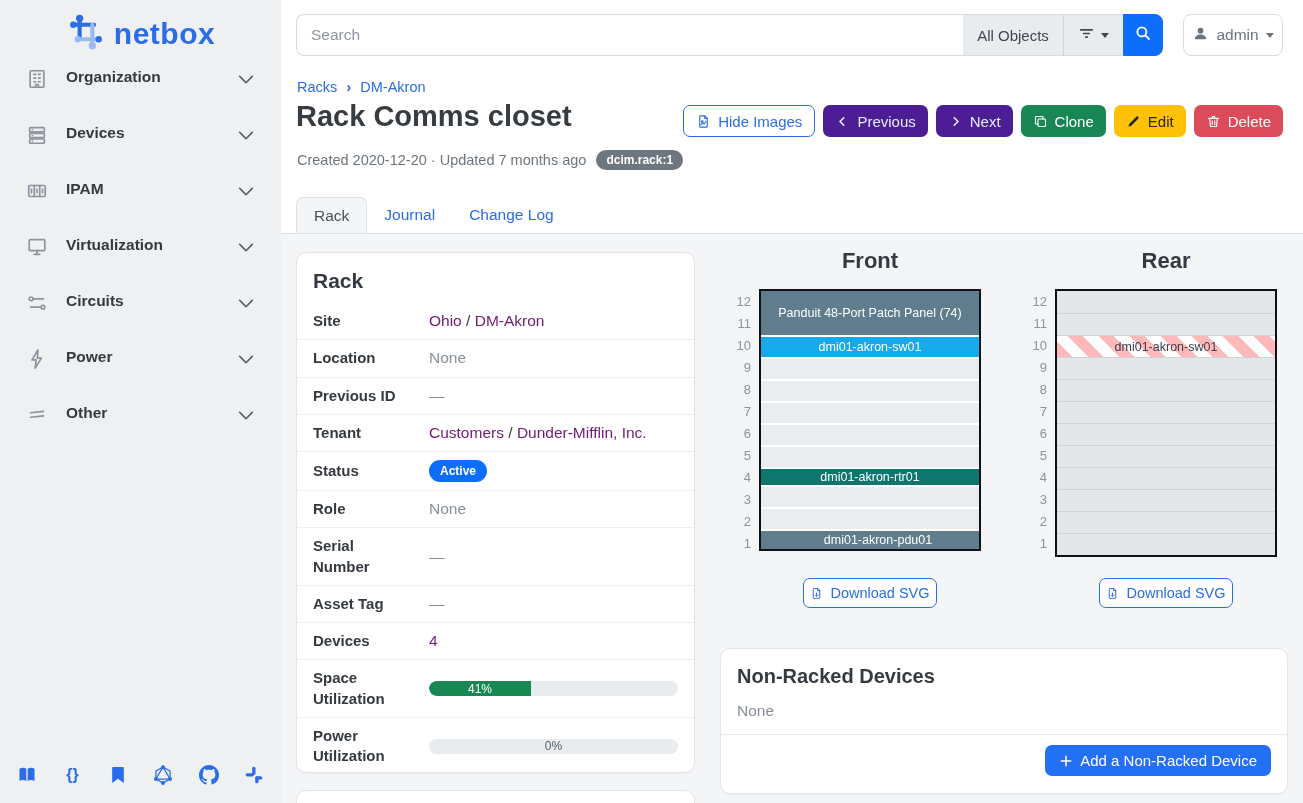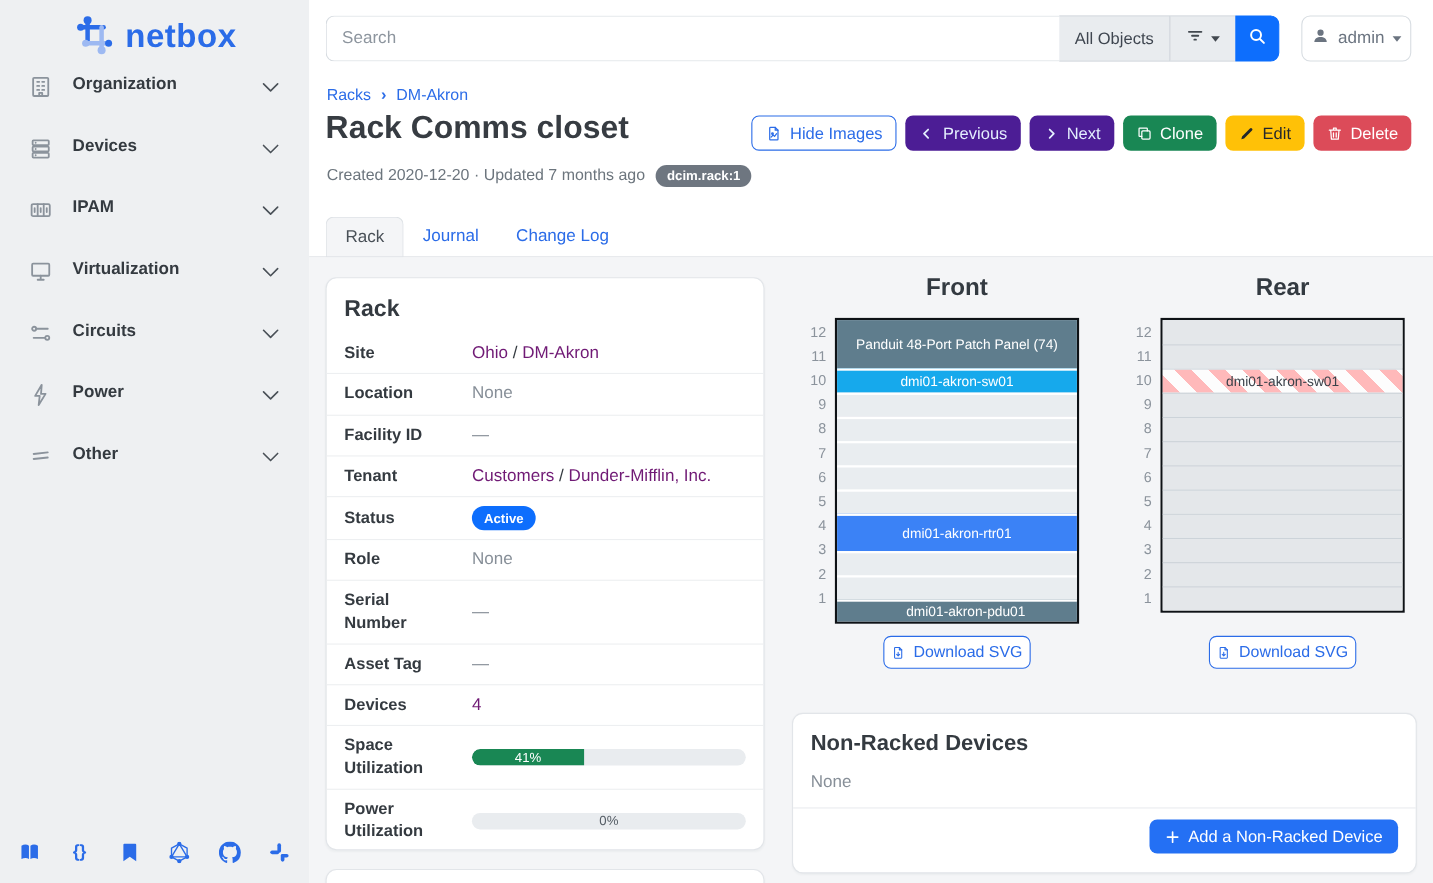--- a/index.html
+++ b/index.html
@@ -403,21 +403,21 @@
             <a href="#">DM-Akron</a>
           </div>
         </div>
 
         <div class="attr-row">
           <div class="attr-label">Location</div>
           <div class="attr-value muted">None</div>
         </div>
 
         <div class="attr-row">
-          <div class="attr-label">Facility ID</div>
+          <div class="attr-label">Previous ID</div>
           <div class="attr-value muted">—</div>
         </div>
 
         <div class="attr-row">
           <div class="attr-label">Tenant</div>
           <div class="attr-value">
             <a href="#">Customers</a>
             <span>/</span>
             <a href="#">Dunder-Mifflin, Inc.</a>
           </div>
@@ -489,21 +489,21 @@
           <div>1</div>
         </div>
       <div class="rack-frame front" style="left:478px" id="front-frame">
           <div class="slot device" style="height: 44px; background: rgb(95, 125, 141);">Panduit 48-Port Patch Panel (74)</div>
           <div class="slot device" style="height: 22px; background: rgb(22, 169, 236);">dmi01-akron-sw01</div>
           <div class="slot empty-front"></div>
           <div class="slot empty-front"></div>
           <div class="slot empty-front"></div>
           <div class="slot empty-front"></div>
           <div class="slot empty-front"></div>
-          <div class="slot device" style="height: 34px; background: #3b82f6;">dmi01-akron-rtr01</div>
+          <div class="slot device" style="height: 18px; background: #0f766e;">dmi01-akron-rtr01</div>
           <div class="slot empty-front"></div>
           <div class="slot empty-front"></div>
           <div class="slot device" style="height: 20px; background: rgb(95, 125, 141); padding-left: 16px;">dmi01-akron-pdu01</div>
         </div>
       <button class="dl-btn" style="left:522px">
         <svg class="stroke" viewBox="0 0 24 24">
           <path d="M14 3H7a1 1 0 00-1 1v16a1 1 0 001 1h10a1 1 0 001-1V7z"></path>
             <path d="M14 3v4h4"></path>
             <path d="M12 11v6M9.5 14.5L12 17l2.5-2.5"></path>
         </svg>

